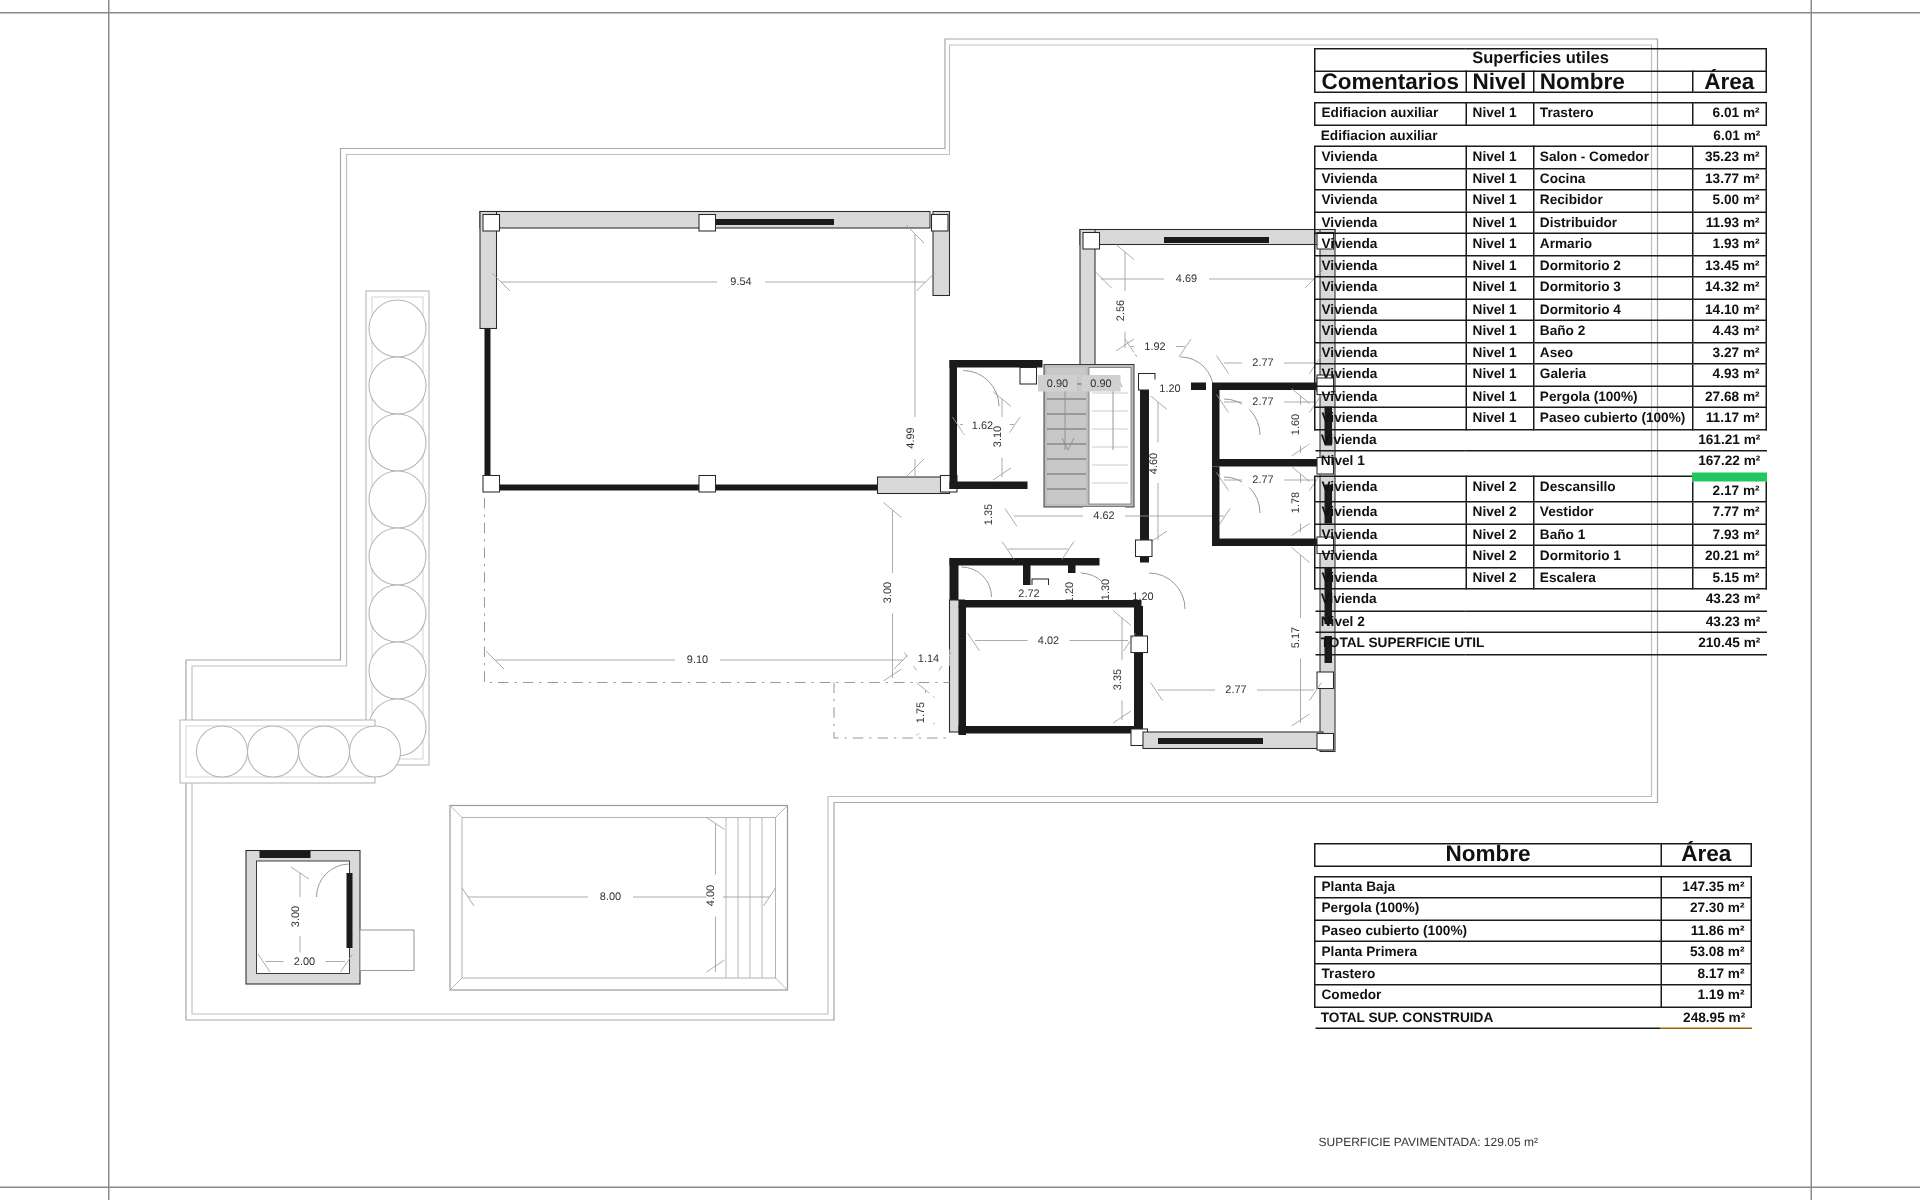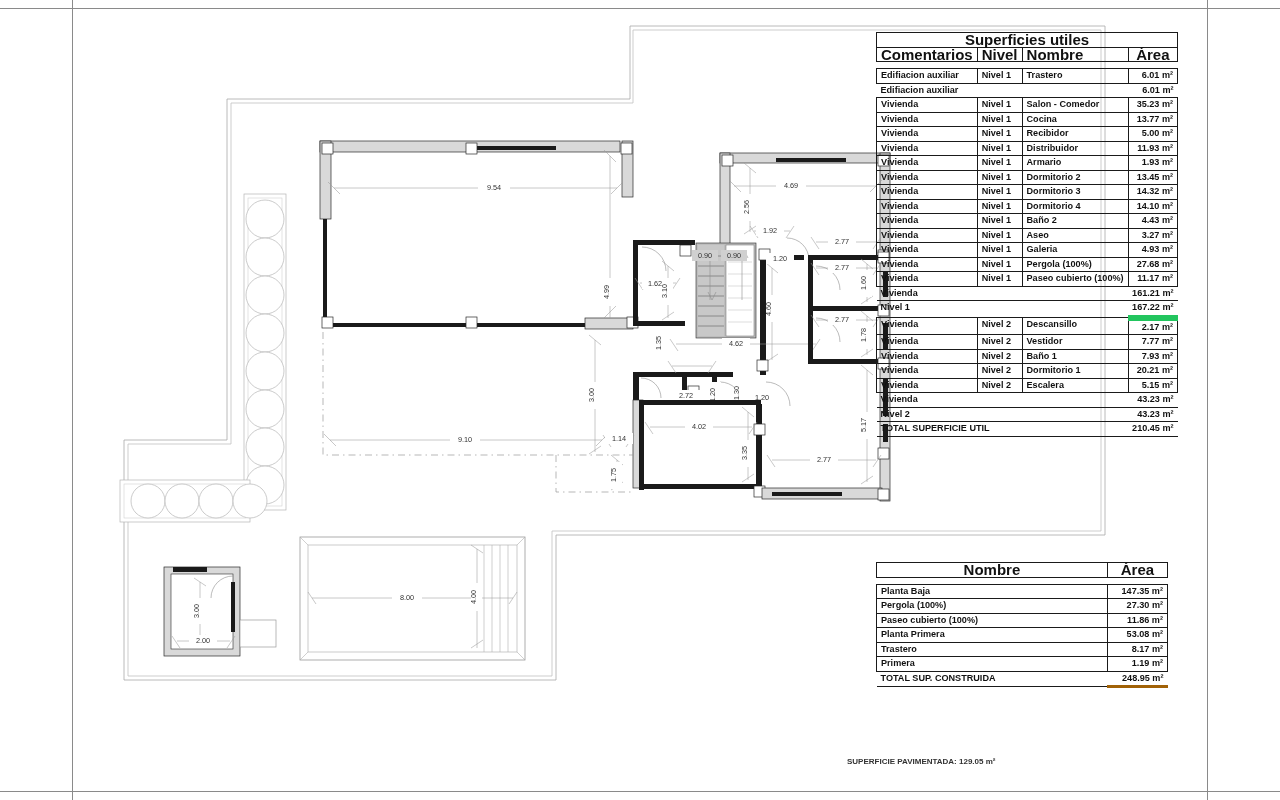--- a/index.html
+++ b/index.html
@@ -19,33 +19,33 @@
   
   #drawing{position:absolute;left:72px;top:0;width:1135px;height:800px;}
   svg#plan{position:absolute;left:0;top:0;}
 
   
   .tbl{position:absolute;border-collapse:collapse;
        font-size:9.1px;font-weight:bold;}
   .tbl td{padding:1px 4px;white-space:nowrap;vertical-align:top;line-height:11.5px;}
   .tbl .bx{border:1px solid #1a1a1a;}
   .tbl .nob{border:none;}
-  .ttl{ text-align:center;font-size:15px;font-weight:bold;padding:5px 0;}
+  .ttl{ text-align:center;font-size:11px;font-weight:bold;padding:5px 0;}
   .hdr td{font-size:15px;font-weight:bold;margin-top:10px;}
   .c-com{width:62px;}
   .c-niv{width:36px;}
   .c-nom{width:112px;}
   .c-area{width:48px;text-align:right;}
   .gap td{height:6px;border:none;padding:0;}
   .sumrow td{border-top:1px solid #1a1a1a;border-bottom:1px solid #1a1a1a;}
 
   #t1{left:876px;top:32px;width:292px;}
   #t2{left:876px;top:562px;width:292px;}
 
-  #pav{position:absolute;left:847px;top:757px;font-size:8px;font-weight:bold;color:#333;
+  #pav{position:absolute;left:879px;top:757px;font-size:8px;font-weight:normal;color:#333;
        font-family:"Liberation Sans", sans-serif;}
 
   
   text.dim{font-family:"Liberation Sans",sans-serif;font-size:7.4px;fill:#222;}
 </style>
 </head>
 <body>
 
 <div id="page">
 
@@ -582,25 +582,25 @@
         </tr>
         <tr>
           <td class="bx">Planta Primera</td>
           <td class="bx c-area">53.08 m²</td>
         </tr>
         <tr>
           <td class="bx">Trastero</td>
           <td class="bx c-area">8.17 m²</td>
         </tr>
         <tr>
-          <td class="bx">Primera</td>
+          <td class="bx">Comedor</td>
           <td class="bx c-area">1.19 m²</td>
         </tr>
         <tr>
           <td class="nob" style="border-top:1px solid #be185d;border-bottom:1px solid #1a1a1a">TOTAL SUP. CONSTRUIDA</td>
-          <td class="nob c-area" style="border-top:1px solid #1a1a1a;border-bottom:3px solid #a16207">248.95 m²</td>
+          <td class="nob c-area" style="border-top:1px solid #1a1a1a;border-bottom:1px solid #a16207">248.95 m²</td>
         </tr>
       </tbody>
   </table>
 
   <div id="pav">SUPERFICIE PAVIMENTADA: 129.05 m²</div>
 
 </div>
 
 </body></html>

